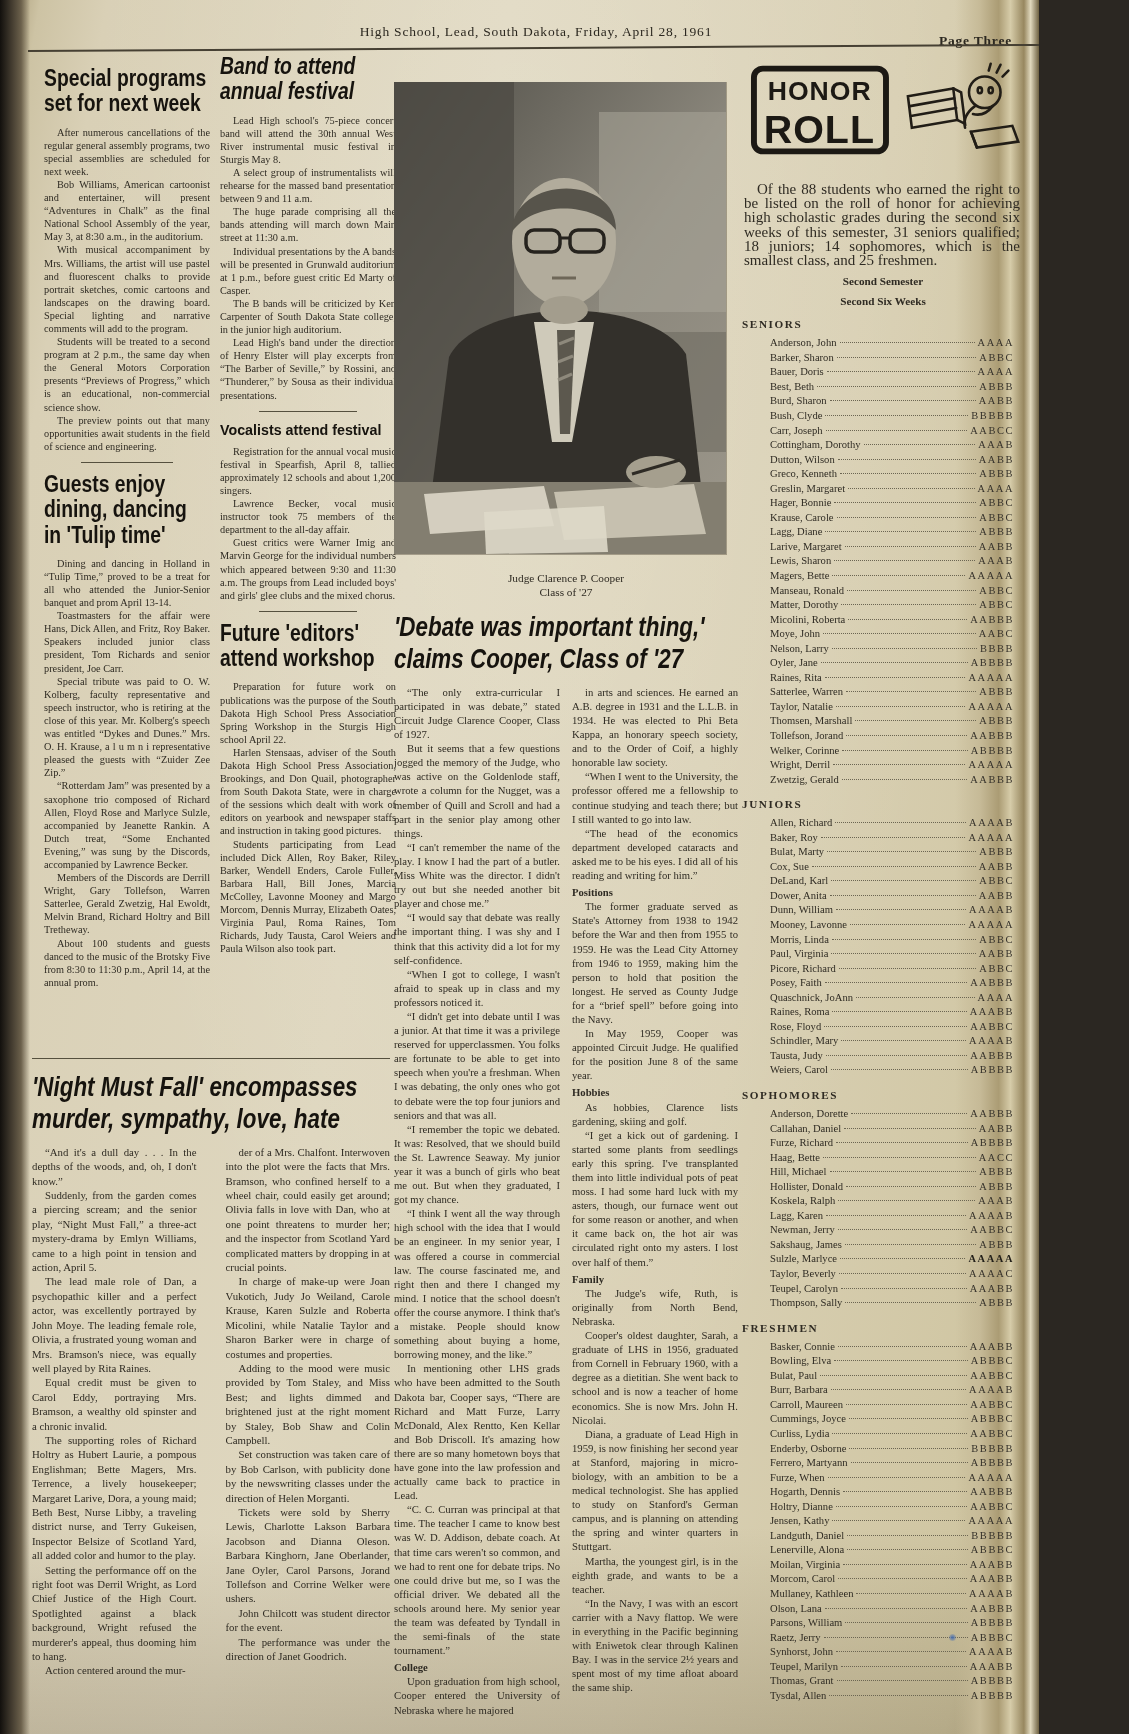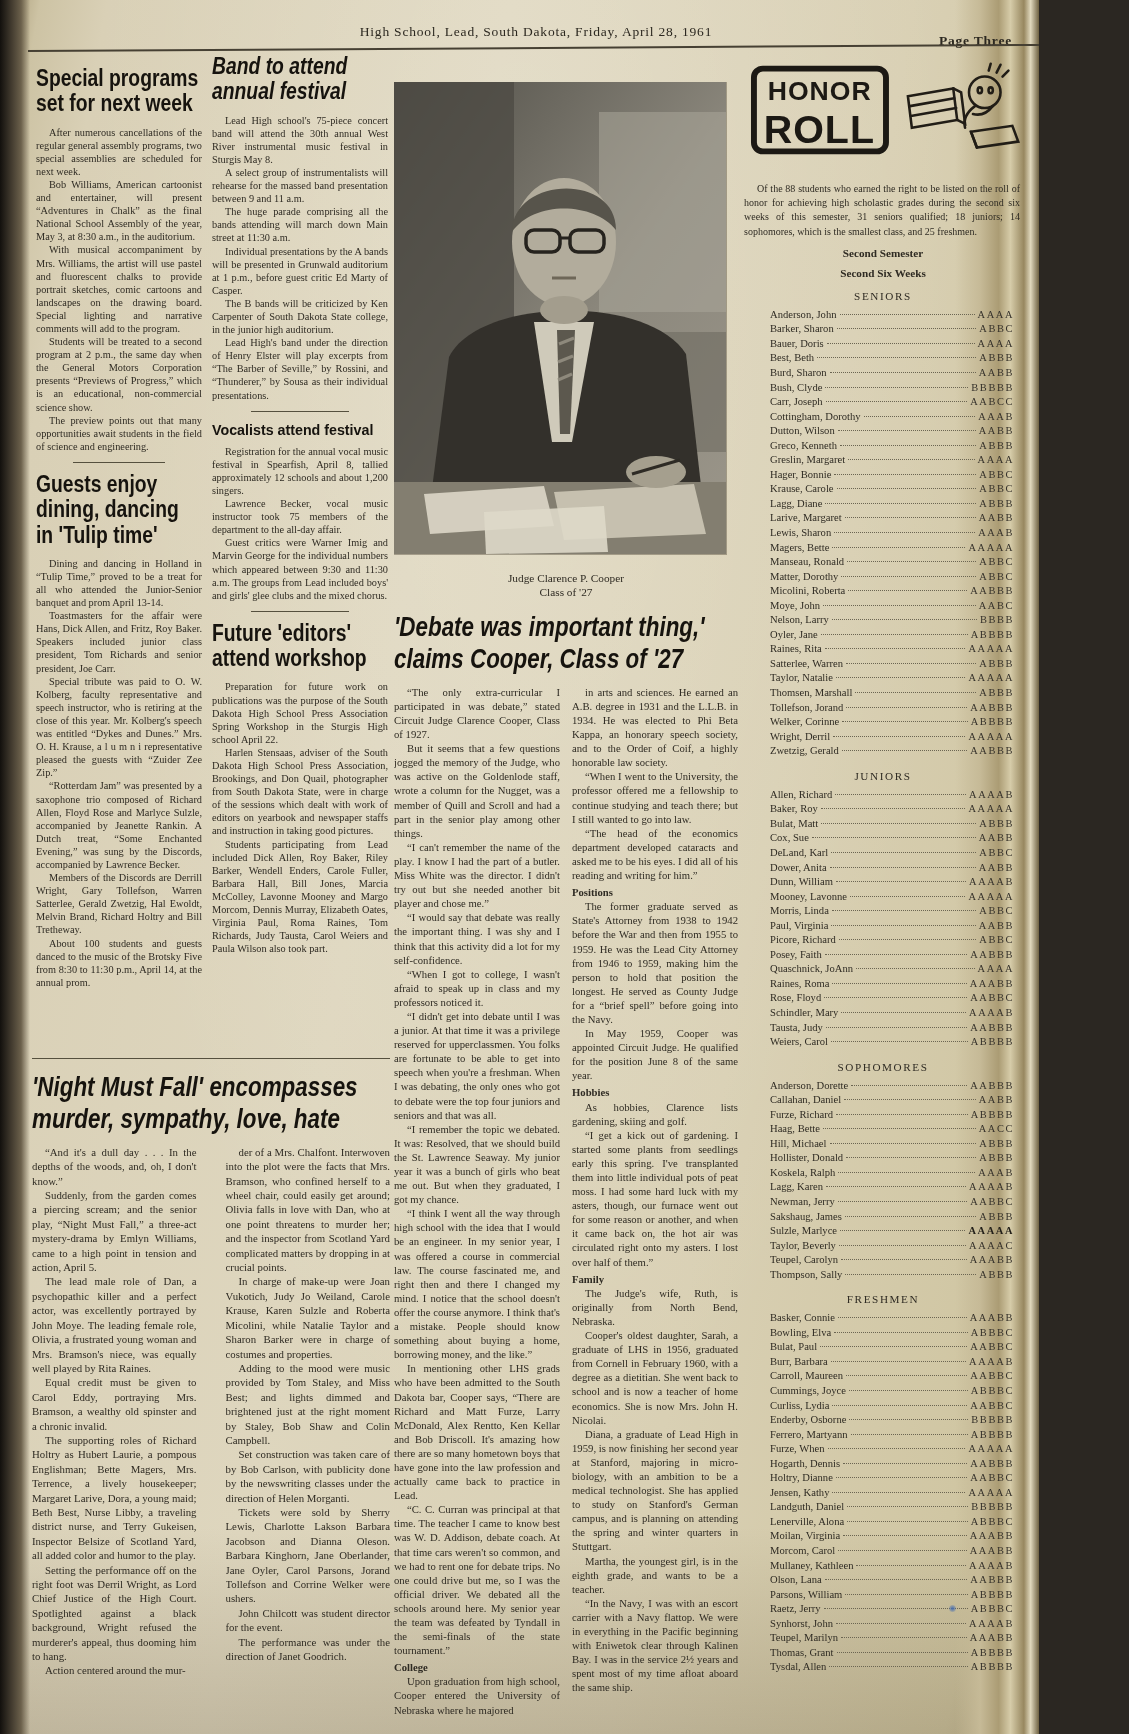--- a/index.html
+++ b/index.html
@@ -19,41 +19,41 @@
   .head-rule{position:absolute;top:47px;left:28px;width:1014px;height:2px;background:#464033;transform:rotate(-.35deg);}
 
   .hl{font-family:"Liberation Sans","DejaVu Sans",sans-serif;font-weight:bold;color:#16130e;}
   .cond{transform:scaleX(.84);transform-origin:0 0;width:119%;}
   .cond2{transform:scaleX(.80);transform-origin:0 0;width:125%;}
   .it{font-style:italic;}
   .h2{font-size:23px;line-height:1.1;margin:2px 0 9px;}
   .h1{font-size:28px;line-height:1.14;margin:0 0 10px;}
   .h3{font-size:15.5px;line-height:1.1;margin:0 0 7px;transform:scaleX(.92);transform-origin:0 0;width:108%;}
 
-  .body{text-align:justify;}
+  .body{text-align:justify;margin-left:8px;}
   .bp{margin:0;text-indent:13px;}
   .bp.subhead{text-indent:0;font-weight:bold;margin-top:3px;}
   .divider{width:56%;margin:9px auto 9px;border-top:1.6px solid #55503e;}
 
   .col1{position:absolute;left:36px;top:64px;width:166px;height:996px;overflow:hidden;
     font-size:10.3px;line-height:13.1px;}
   .col2{position:absolute;left:212px;top:52px;width:176px;height:1008px;overflow:hidden;
     font-size:10.3px;line-height:13.1px;}
 
   .mid{position:absolute;left:394px;top:82px;width:344px;height:1652px;overflow:hidden;}
   .photo{width:332px;height:472px;box-shadow:0 0 0 1px rgba(50,40,25,.35);}
   .caption{text-align:center;font-weight:normal;font-size:11.3px;line-height:14px;margin:17px 0 12px;}
   .debate-cols{display:flex;gap:12px;height:1048px;margin-top:4px;}
   .dcol{width:50%;overflow:hidden;font-size:10.7px;line-height:14.1px;text-align:justify;}
 
   .right-col{position:absolute;left:742px;top:56px;width:282px;height:1674px;overflow:hidden;}
   .hr-badge-row{display:flex;align-items:flex-start;gap:4px;margin:6px 0 16px 8px;}
-  .hr-intro{font-size:10px;line-height:14.2px;text-align:justify;margin:0 4px 8px 2px;text-indent:13px;}
+  .hr-intro{font-size:15px;line-height:14.2px;text-align:justify;margin:0 4px 8px 2px;text-indent:13px;}
   .hr-sub{text-align:center;font-weight:bold;font-size:11.2px;margin:8px 0 2px;}
-  .hr-heading{text-align:center;font-weight:normal;font-size:11.2px;letter-spacing:1.6px;margin:11px 0 6px;}
+  .hr-heading{text-align:left;font-weight:bold;font-size:11.2px;letter-spacing:1.6px;margin:11px 0 6px;}
   .hr-list{padding:0 10px 0 28px;}
   .hr-row{display:flex;align-items:baseline;font-size:10.6px;line-height:14.55px;white-space:nowrap;position:relative;}
   .hr-leader{flex:1;border-bottom:1.3px dotted #6b6552;margin:0 3px;transform:translateY(-3px);min-width:12px;}
   .hr-grades{letter-spacing:1.6px;font-size:10.4px;color:#35312a;}
   .hr-row.strong .hr-grades{font-weight:bold;color:#211e18;}
   .hr-row.pen::after{content:'';position:absolute;right:58px;top:3px;width:7px;height:7px;border-radius:50%;
     background:radial-gradient(circle,#4a6fae 0%,rgba(74,111,174,.25) 70%,rgba(74,111,174,0) 100%);}
 
   .bottom-left{position:absolute;left:32px;top:1058px;width:358px;height:676px;overflow:hidden;}
   .bl-rule{border-top:1.6px solid #55503e;margin:0 0 12px;}
@@ -465,21 +465,21 @@
           <span class="hr-grades">AAAAB</span>
         </div>
 
         <div class="hr-row">
           <span class="hr-name">Baker, Roy</span>
           <span class="hr-leader"></span>
           <span class="hr-grades">AAAAA</span>
         </div>
 
         <div class="hr-row">
-          <span class="hr-name">Bulat, Matt</span>
+          <span class="hr-name">Bulat, Marty</span>
           <span class="hr-leader"></span>
           <span class="hr-grades">ABBB</span>
         </div>
 
         <div class="hr-row">
           <span class="hr-name">Cox, Sue</span>
           <span class="hr-leader"></span>
           <span class="hr-grades">AABB</span>
         </div>
 

